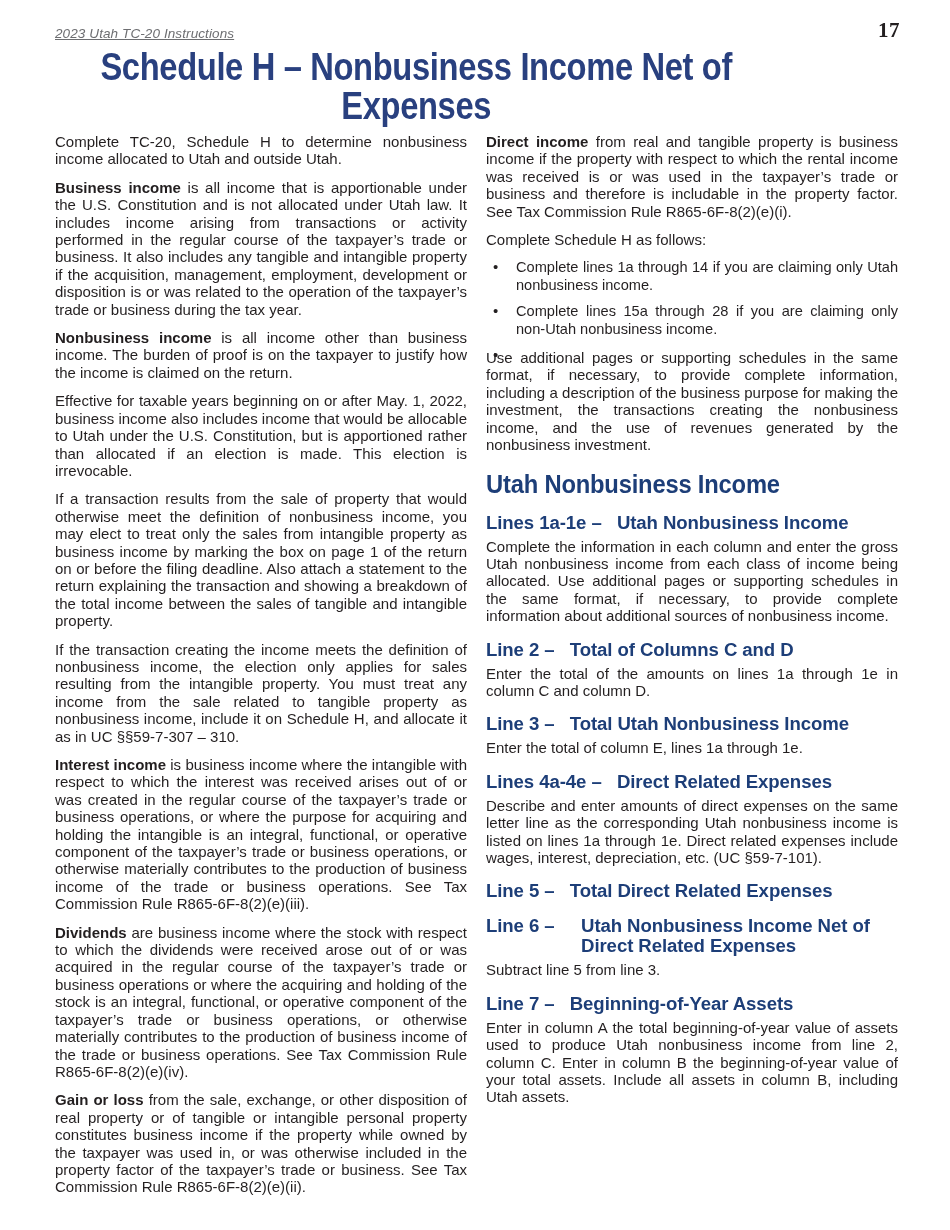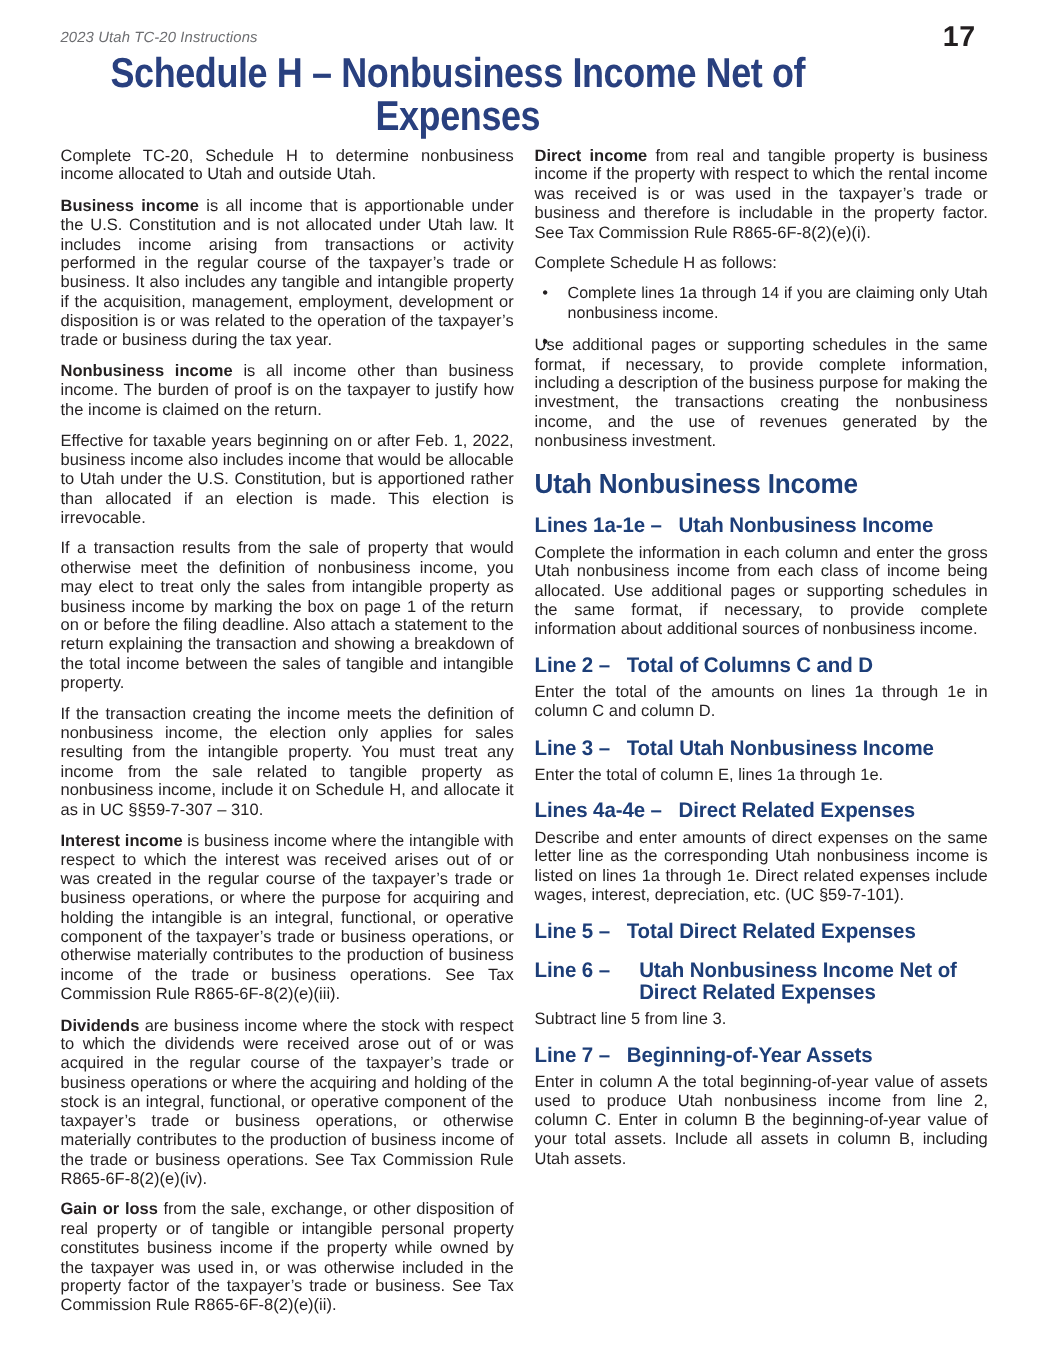--- a/index.html
+++ b/index.html
@@ -23,29 +23,31 @@
   
   .runhead {
     position: absolute;
     top: 26px;
     left: 55px;
     font-style: italic;
     font-size: 13.5px;
     color: #6d6e71;
     letter-spacing: .1px;
     white-space: nowrap;
+    text-decoration: underline;
   }
   .folio {
     position: absolute;
     top: 18px;
-    right: 63px;
-    font-size: 26px;
+    right: 50px;
+    font-size: 21px;
     font-weight: bold;
     color: #231f20;
     letter-spacing: .5px;
+    font-family: Liberation Serif, serif;
   }
 
   
   .doc-title {
     position: absolute;
     top: 48px;
     left: 55px;
     width: 840px;
     color: #29407f;
     font-family: "Liberation Sans", sans-serif;
@@ -160,21 +162,21 @@
   <div class="columns">
 
     <div class="col col-left">
 
       <p class="body"><span>Complete TC-20, Schedule H to determine nonbusiness income allocated to Utah and outside Utah.</span></p>
 
       <p class="body"><b>Business income</b><span> is all income that is apportionable under the U.S. Constitution and is not allocated under Utah law. It includes income arising from transactions or activity performed in the regular course of the taxpayer’s trade or business. It also includes any tangible and intangible property if the acquisition, management, employment, development or disposition is or was related to the operation of the taxpayer’s trade or business during the tax year.</span></p>
 
       <p class="body"><b>Nonbusiness income</b><span> is all income other than business income. The burden of proof is on the taxpayer to justify how the income is claimed on the return.</span></p>
 
-      <p class="body"><span>Effective for taxable years beginning on or after Feb. 1, 2022, business income also includes income that would be allocable to Utah under the U.S. Constitution, but is apportioned rather than allocated if an election is made. This election is irrevocable.</span></p>
+      <p class="body"><span>Effective for taxable years beginning on or after May. 1, 2022, business income also includes income that would be allocable to Utah under the U.S. Constitution, but is apportioned rather than allocated if an election is made. This election is irrevocable.</span></p>
 
       <p class="body"><span>If a transaction results from the sale of property that would otherwise meet the definition of nonbusiness income, you may elect to treat only the sales from intangible property as business income by marking the box on page 1 of the return on or before the filing deadline. Also attach a statement to the return explaining the transaction and showing a breakdown of the total income between the sales of tangible and intangible property.</span></p>
 
       <p class="body"><span>If the transaction creating the income meets the definition of nonbusiness income, the election only applies for sales resulting from the intangible property. You must treat any income from the sale related to tangible property as nonbusiness income, include it on Schedule H, and allocate it as in UC §§59-7-307 – 310.</span></p>
 
       <p class="body"><b>Interest income</b><span> is business income where the intangible with respect to which the interest was received arises out of or was created in the regular course of the taxpayer’s trade or business operations, or where the purpose for acquiring and holding the intangible is an integral, functional, or operative component of the taxpayer’s trade or business operations, or otherwise materially contributes to the production of business income of the trade or business operations. See Tax Commission Rule R865-6F-8(2)(e)(iii).</span></p>
 
       <p class="body"><b>Dividends</b><span> are business income where the stock with respect to which the dividends were received arose out of or was acquired in the regular course of the taxpayer’s trade or business operations or where the acquiring and holding of the stock is an integral, functional, or operative component of the taxpayer’s trade or business operations, or otherwise materially contributes to the production of business income of the trade or business operations. See Tax Commission Rule R865-6F-8(2)(e)(iv).</span></p>
 
       <p class="body"><b>Gain or loss</b><span> from the sale, exchange, or other disposition of real property or of tangible or intangible personal property constitutes business income if the property while owned by the taxpayer was used in, or was otherwise included in the property factor of the taxpayer’s trade or business. See Tax Commission Rule R865-6F-8(2)(e)(ii).</span></p>
@@ -182,21 +184,21 @@
     </div>
 
     <div class="col col-right">
 
       <p class="body"><b>Direct income</b><span> from real and tangible property is business income if the property with respect to which the rental income was received is or was used in the taxpayer’s trade or business and therefore is includable in the property factor. See Tax Commission Rule R865-6F-8(2)(e)(i).</span></p>
 
       <p class="body"><span>Complete Schedule H as follows:</span></p>
 
       <ul class="bullets">
         <li><span class="bullet-dot">•</span><span>Complete lines 1a through 14 if you are claiming only Utah nonbusiness income.</span></li>
-        <li><span class="bullet-dot">•</span></li>
+        <li><span class="bullet-dot">•</span><span>Complete lines 15a through 28 if you are claiming only non-Utah nonbusiness income.</span></li>
         <li><span class="bullet-dot">•</span></li>
       </ul>
 
       <p class="body"><span>Use additional pages or supporting schedules in the same format, if necessary, to provide complete information, including a description of the business purpose for making the investment, the transactions creating the nonbusiness income, and the use of revenues generated by the nonbusiness investment.</span></p>
 
       <h2 class="sec-head">Utah Nonbusiness Income</h2>
 
       <h3 class="line-head"><span class="lh-label">Lines 1a-1e –</span>&nbsp;&nbsp; <span class="lh-title">Utah Nonbusiness Income</span></h3>
       <p class="body"><span>Complete the information in each column and enter the gross Utah nonbusiness income from each class of income being allocated. Use additional pages or supporting schedules in the same format, if necessary, to provide complete information about additional sources of nonbusiness income.</span></p>
 

